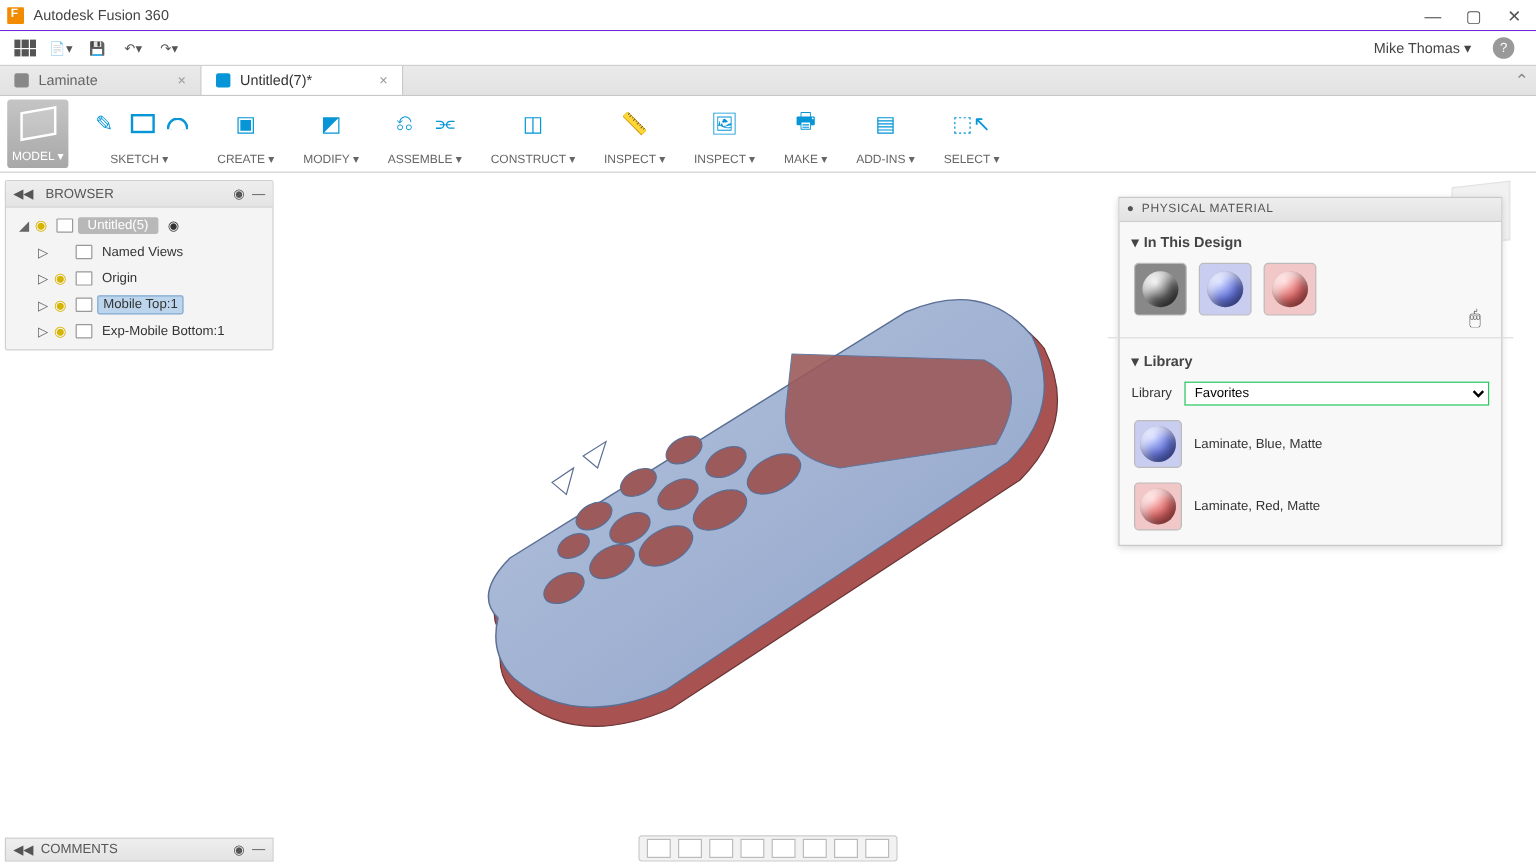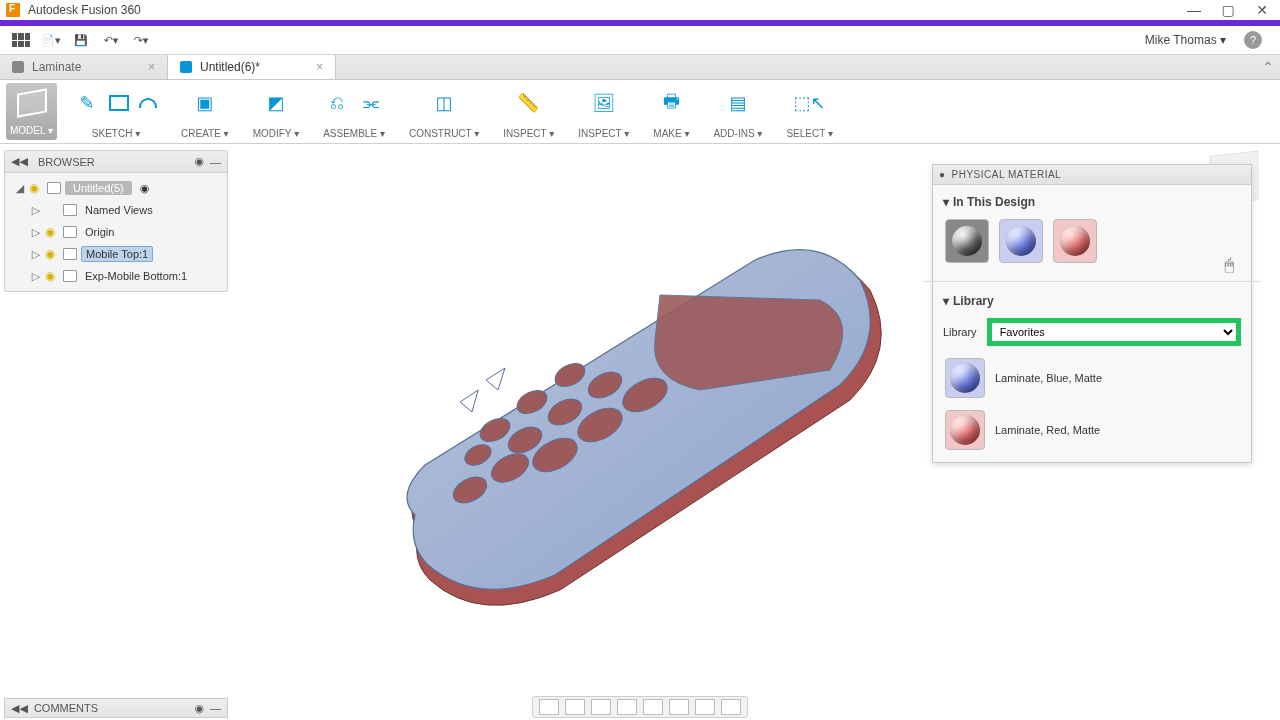--- a/index.html
+++ b/index.html
@@ -1,19 +1,19 @@
 <!DOCTYPE html>
 <html><head>
 <meta charset="utf-8">
 <style>
 * { margin: 0; padding: 0; box-sizing: border-box; font-family: "Segoe UI", Arial, sans-serif; }
 body { width: 1280px; height: 720px; background: #fff; overflow: hidden; font-size: 11px; color: #333; position: relative; }
 
 
-.titlebar { height: 26px; background: #fff; display: flex; align-items: center; padding: 0 6px; border-bottom: 6px solid #6d28d9; }
+.titlebar { height: 26px; background: #fff; display: flex; align-items: center; padding: 0 6px; border-bottom: 1px solid #6d28d9; }
 .app-logo { width: 14px; height: 14px; background: #f38b00; margin-right: 8px; border-radius: 1px; position: relative; }
 .app-logo::after { content: 'F'; color: #fff; font-size: 10px; font-weight: bold; position: absolute; left: 3px; top: 0; }
 .titlebar-title { flex: 1; font-size: 12px; color: #444; }
 .win-ctrl { display: flex; gap: 18px; margin-right: 4px; }
 .win-ctrl span { font-size: 14px; color: #555; cursor: pointer; width: 16px; text-align: center; }
 
 
 .qat { height: 28px; background: #fff; display: flex; align-items: center; padding: 0 8px; gap: 4px; }
 .qat-btn { width: 26px; height: 22px; display: flex; align-items: center; justify-content: center; color: #555; cursor: pointer; }
 .qat-grid { width:18px; height:14px; display:grid; grid-template-columns:repeat(3,1fr); grid-template-rows:repeat(2,1fr); gap:1px; }
@@ -66,21 +66,21 @@
 .pmat-sec { padding:6px 10px; }
 .sec-title { font-size:12px; font-weight:bold; color:#444; display:flex; align-items:center; gap:4px; padding:4px 0; }
 .swatches { display:flex; gap:10px; padding:6px 2px 10px; }
 .sw { width:44px; height:44px; border-radius:4px; display:flex; align-items:center; justify-content:center; cursor:pointer; border:1px solid #bbb; }
 .sw .ball { width:30px; height:30px; border-radius:50%; box-shadow: inset -4px -5px 8px rgba(0,0,0,.35), inset 5px 6px 8px rgba(255,255,255,.7); }
 .sw.steel { background:#888; } .sw.steel .ball{ background:radial-gradient(circle at 35% 30%,#eee,#666,#222); }
 .sw.blue { background:#c9cef0; } .sw.blue .ball{ background:radial-gradient(circle at 35% 30%,#c5cfff,#6b7be0,#3a49a8); }
 .sw.red { background:#f2c7c7; } .sw.red .ball{ background:radial-gradient(circle at 35% 30%,#ffc8c8,#e06b6b,#a83a3a); }
 .cursor { position:absolute; right:46px; top:256px; font-size:16px; }
 .lib-row { display:flex; align-items:center; gap:10px; padding:6px 0; font-size:11px; }
-.lib-row select { flex:1; font-size:11px; padding:2px 4px; border:5px solid #22c55e; background:#fff; }
+.lib-row select { flex:1; font-size:11px; padding:2px 4px; border:1px solid #22c55e; background:#fff; }
 .mat-item { display:flex; align-items:center; gap:10px; padding:6px 2px; cursor:pointer; }
 .mat-item .sw { width:40px; height:40px; }
 .divider { height:0; border-top:1px solid #ddd; margin:2px -10px; }
 
 
 .comments { position:absolute; left:4px; bottom:2px; height:20px; width:224px; background:linear-gradient(#eee,#e4e4e4); border:1px solid #ccc; display:flex; align-items:center; gap:6px; padding:0 6px; font-size:11px; color:#555; }
 .navbar { position:absolute; left:50%; bottom:2px; transform:translateX(-50%); height:22px; display:flex; align-items:center; gap:6px; background:#f2f2f2; border:1px solid #ccc; padding:0 6px; border-radius:3px; }
 .nav-btn { width:20px; height:16px; border:1px solid #bbb; background:#fff; cursor:pointer; }
 
 
@@ -120,21 +120,21 @@
 </div>
 
 <div class="doctabs">
   <div class="doctab">
     <div class="tab-ico"></div>
     <span>Laminate</span>
     <span class="tab-x">×</span>
   </div>
   <div class="doctab active">
     <div class="tab-ico"></div>
-    <span>Untitled(6)*</span>
+    <span>Untitled(7)*</span>
     <span class="tab-x">×</span>
   </div>
   <span class="expand">⌃</span>
 </div>
 
 <div class="ribbon">
   <div class="rgroup model">
     <div class="glyphs">
         <div class="cube-ico"></div>
       </div>

